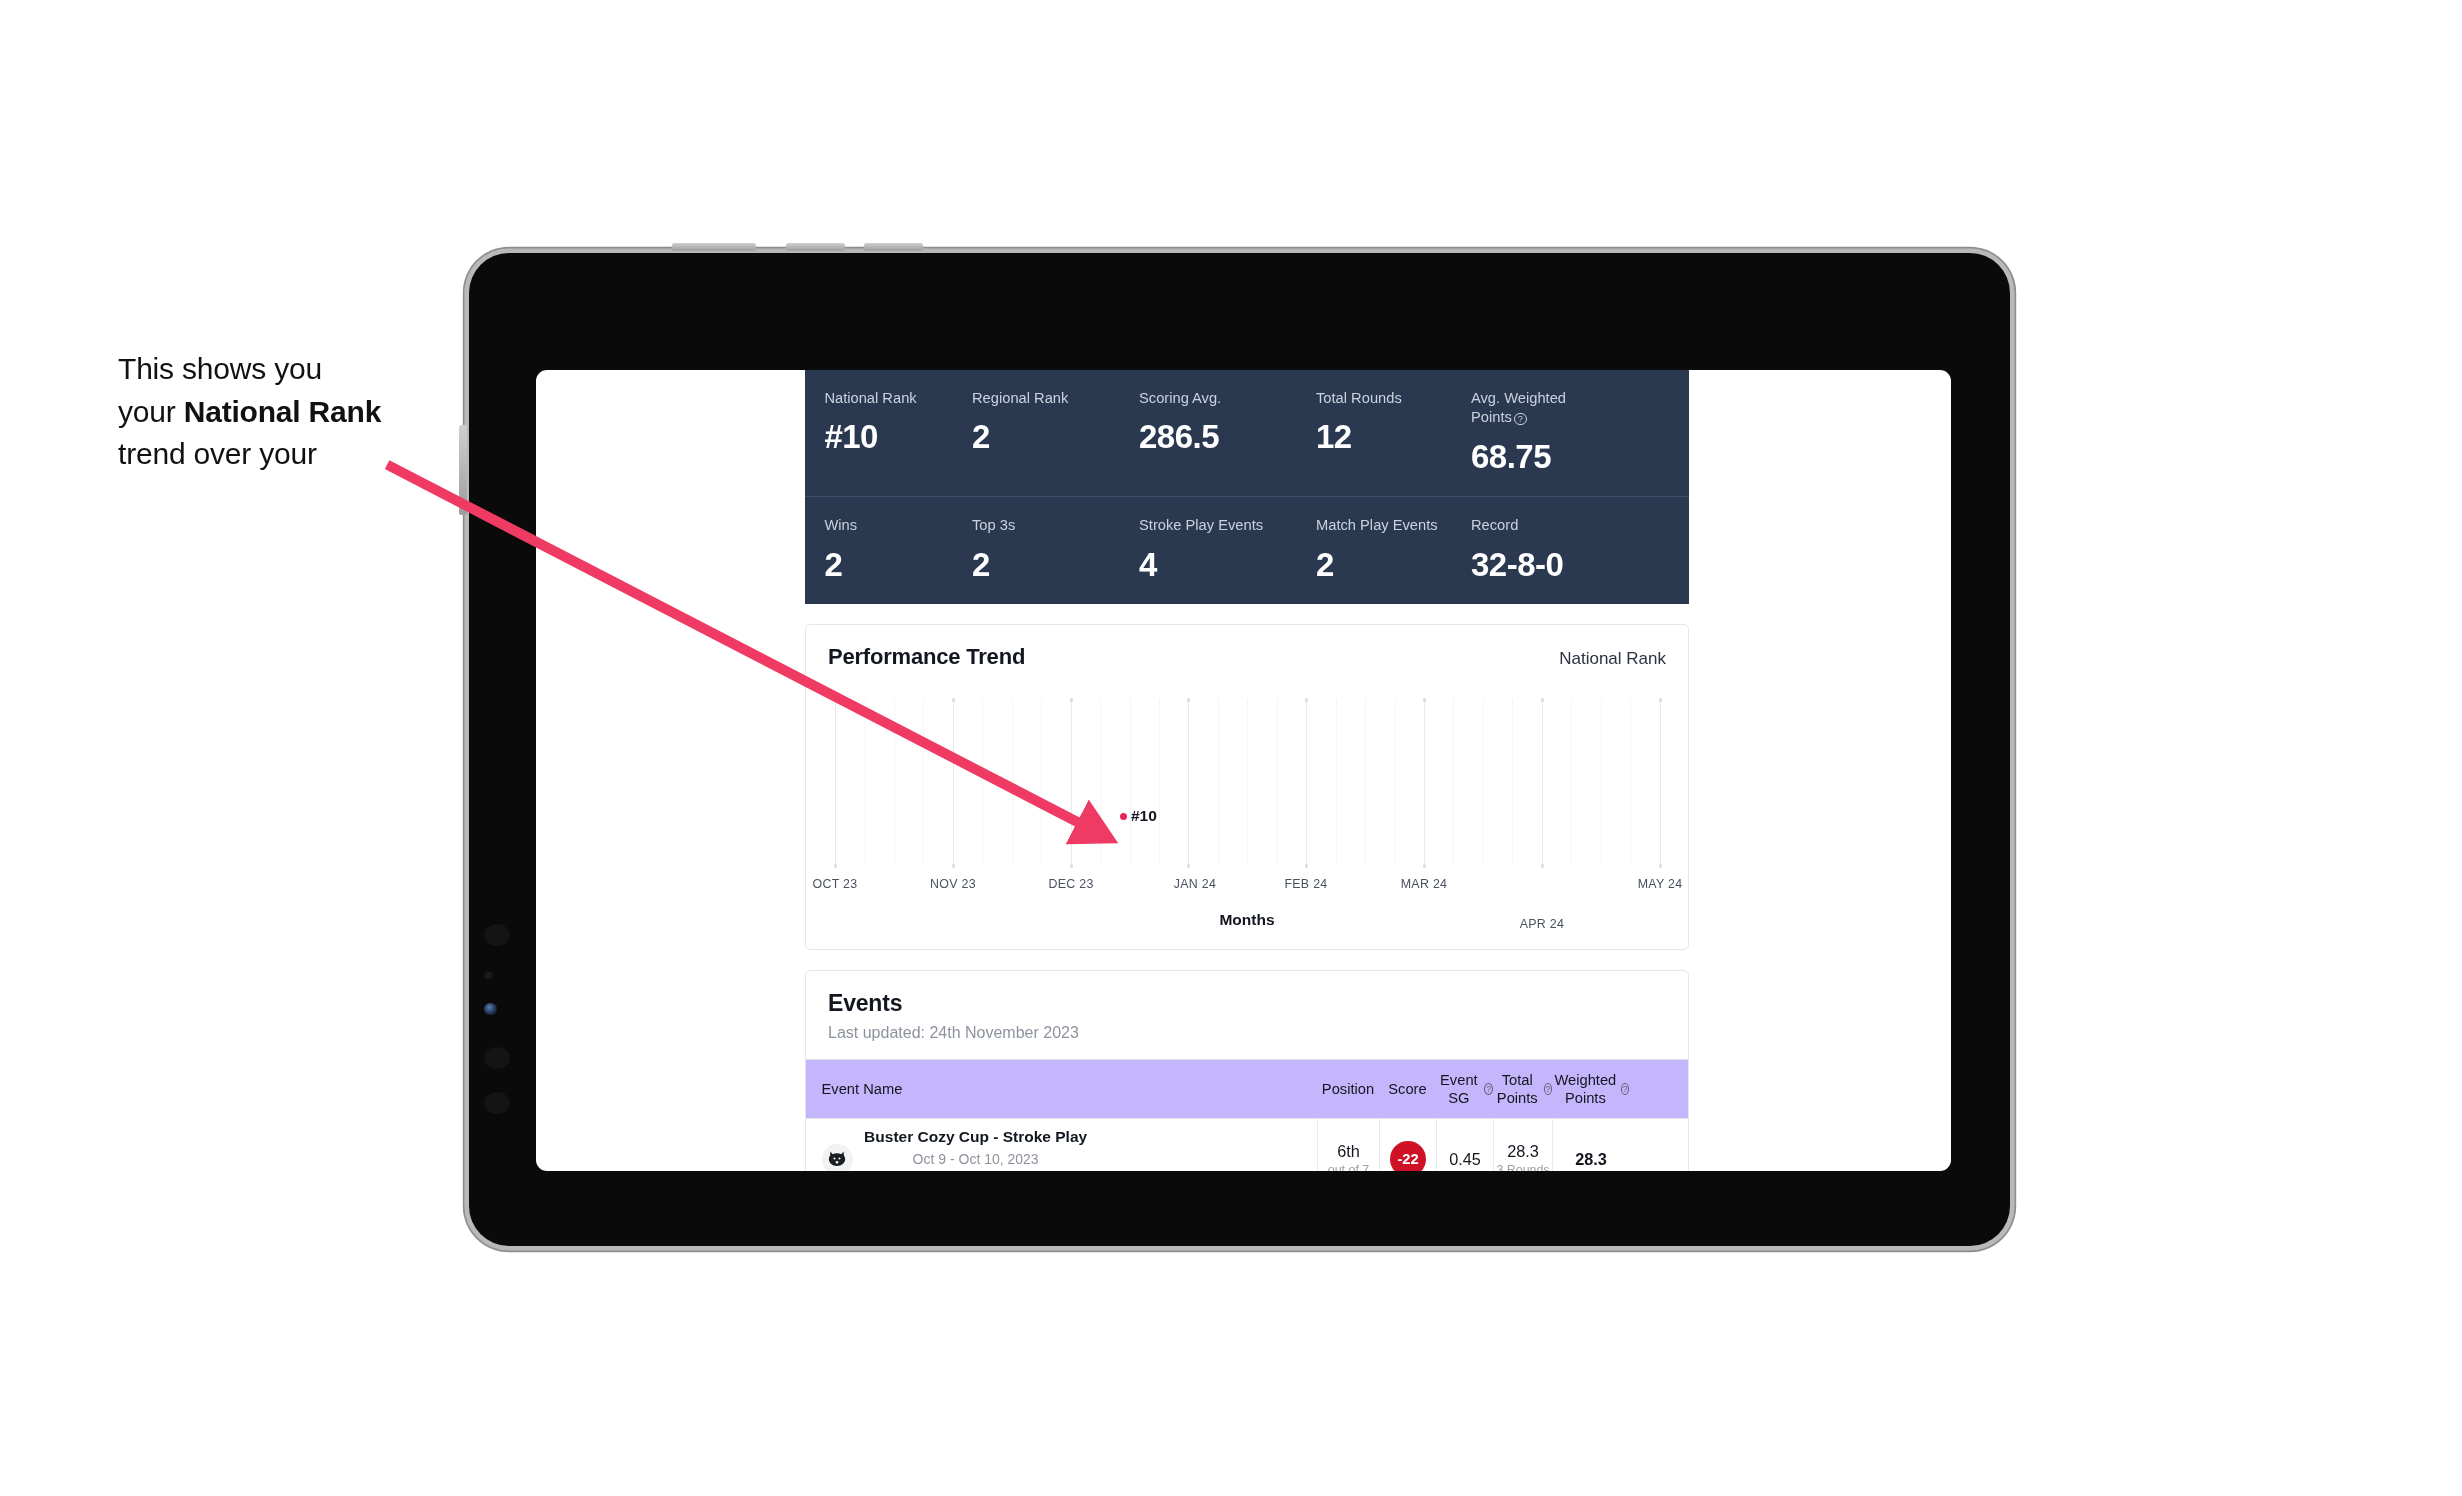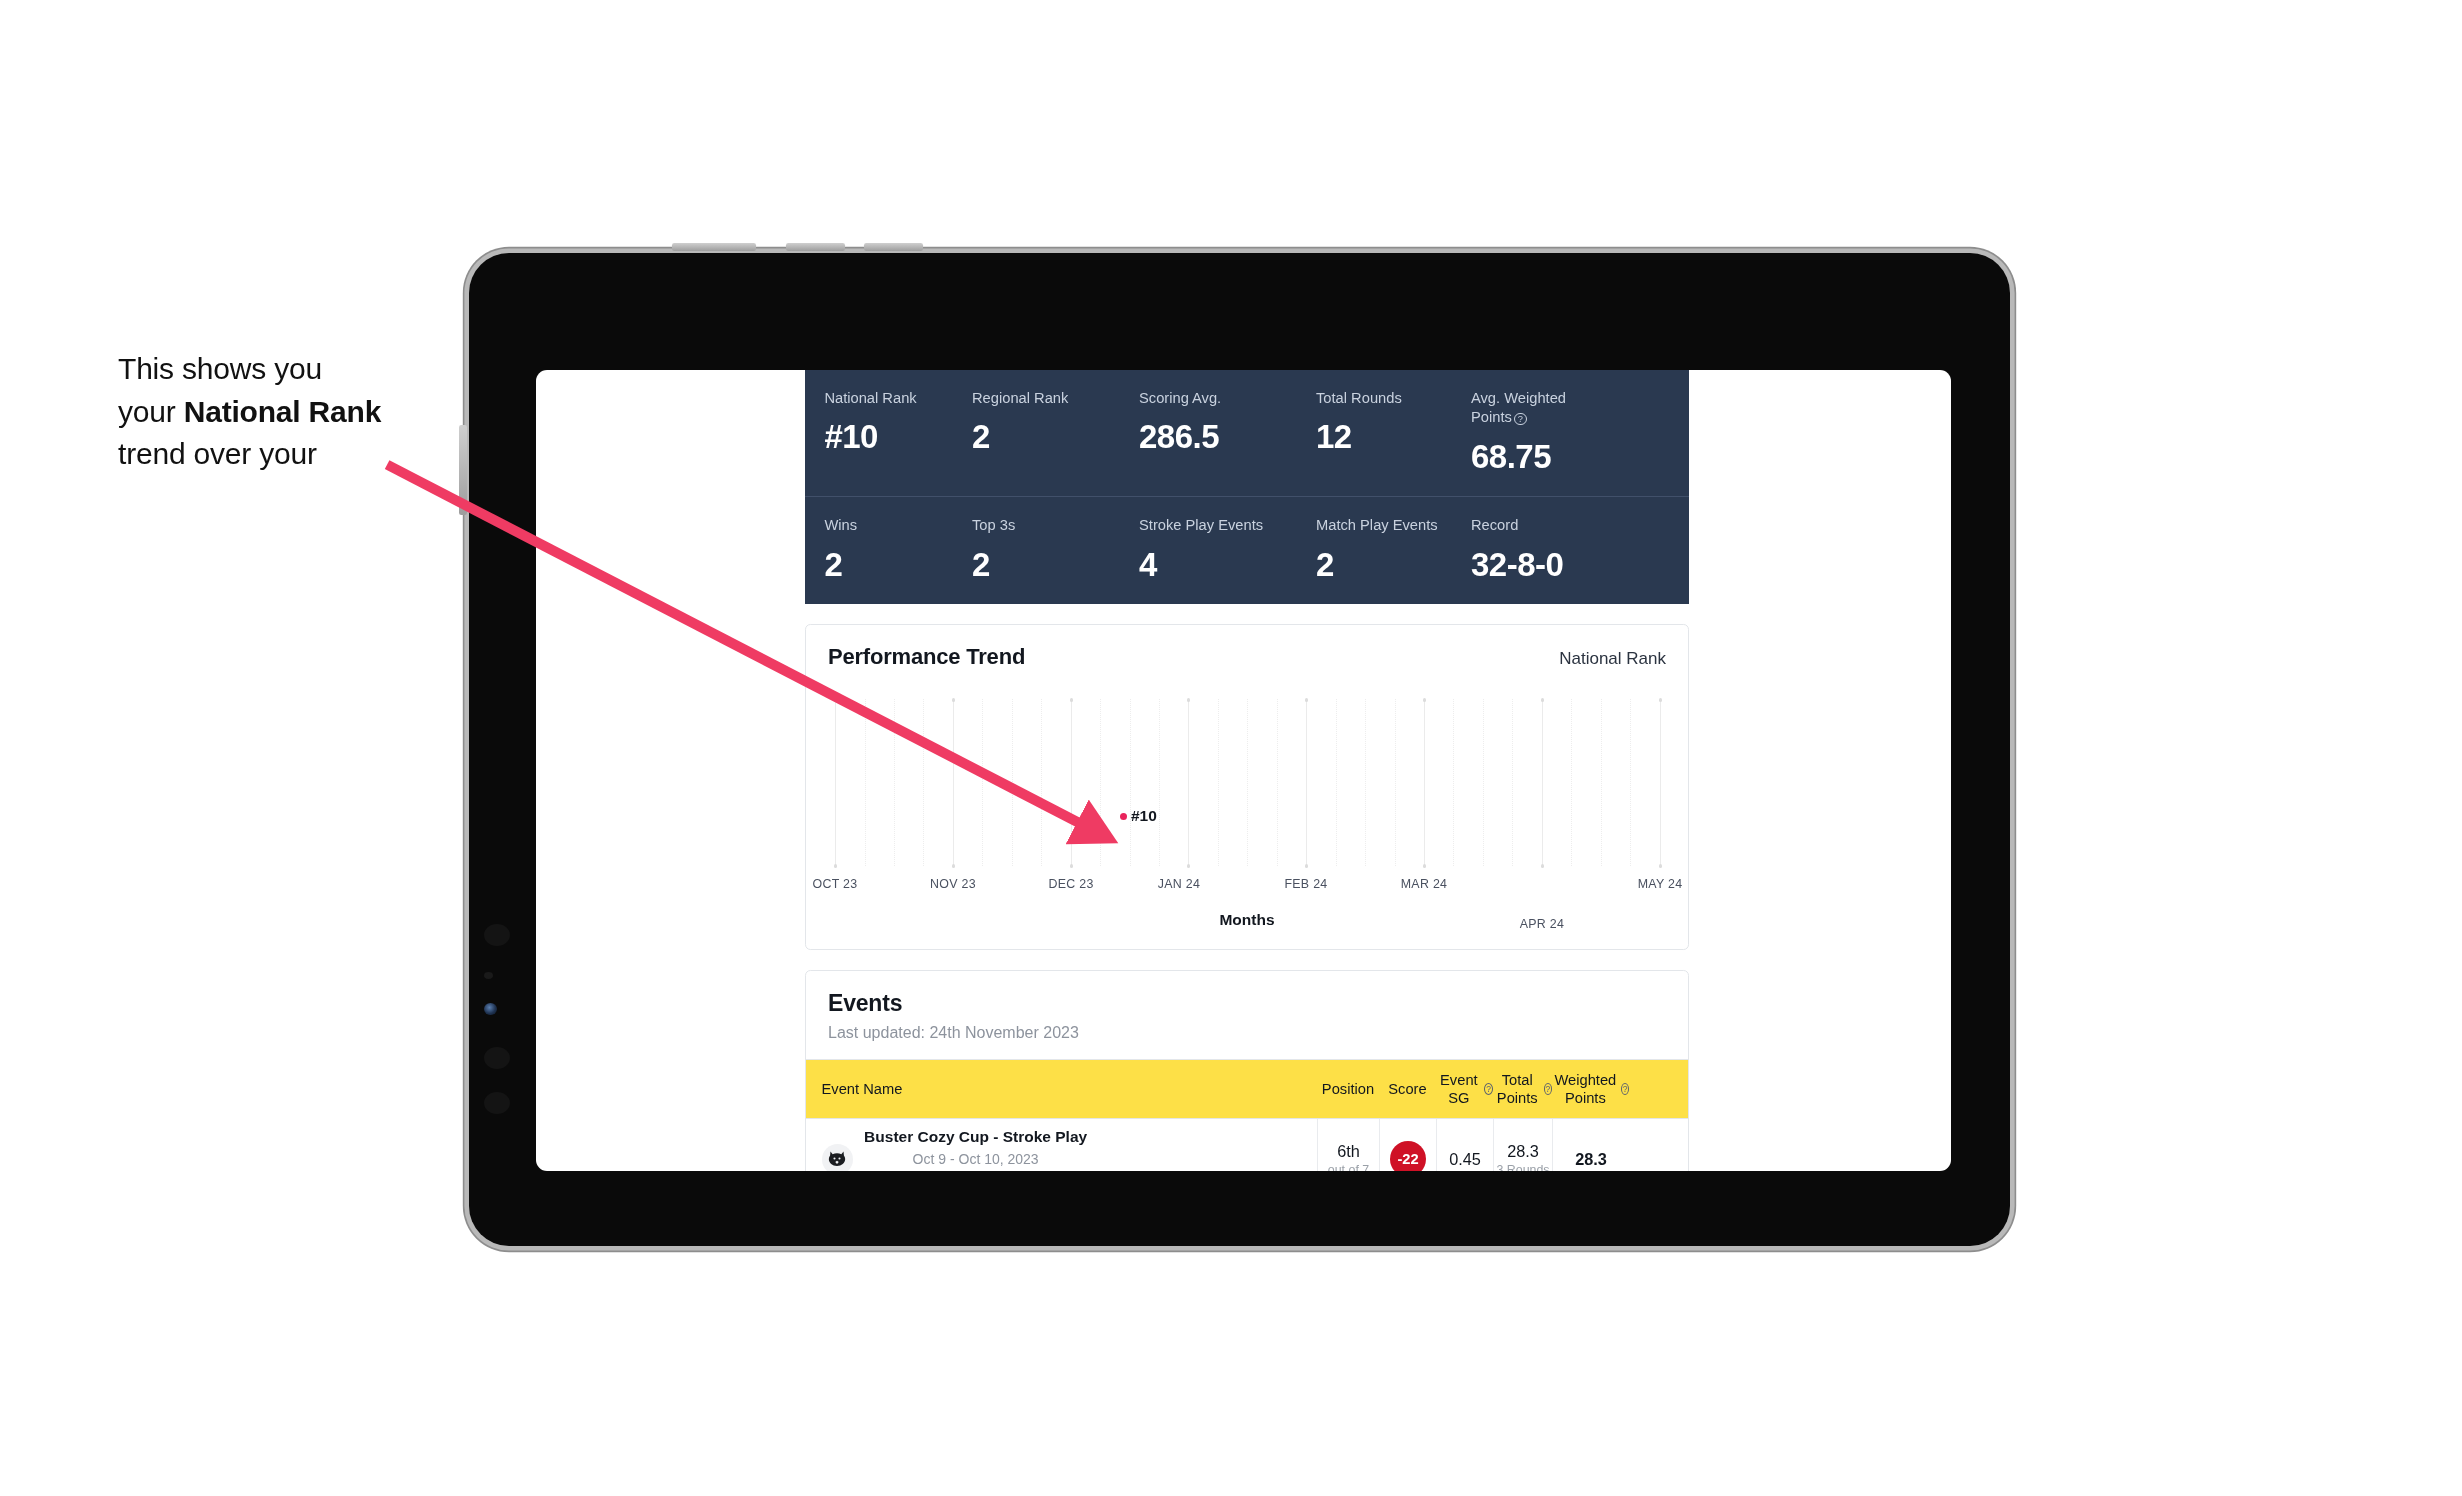--- a/index.html
+++ b/index.html
@@ -198,21 +198,21 @@
     margin:14px 0 20px 0;
   }
 
   
   #events-head { padding:18.6px 22px 17px 22px; }
   #events-title { font-size:23px; font-weight:700; color:#12171f; letter-spacing:-0.2px; }
   #events-updated { font-size:16px; color:#8d939d; margin-top:7px; }
 
   #table-head {
     display:flex;
-    background:#fde047;
+    background:#c4b5fd;
     border-top:1.2px solid #e3e6ea;
     border-bottom:1.2px solid #e3e6ea;
   }
   .th {
     font-size:14.7px;
     color:#12171f;
     padding:11px 0 11px 0;
     display:flex;
     align-items:center;
     line-height:1.25;
@@ -417,21 +417,21 @@
               <div class="grid-cap bot"></div>
             </div>
             <div id="datapoint" style="left: 285px; top: 114px; background: rgb(233, 36, 92);"></div>
             <div id="datapoint-label" style="left: 296px; top: 108px;">#10</div>
           </div>
 
         <div id="xaxis">
             <div class="xtick" style="left: 0px;">OCT 23</div>
             <div class="xtick" style="left: 118px;">NOV 23</div>
             <div class="xtick" style="left: 236px;">DEC 23</div>
-            <div class="xtick" style="left: 344px;">JAN 24</div>
+            <div class="xtick" style="left: 360px;">JAN 24</div>
             <div class="xtick" style="left: 471px;">FEB 24</div>
             <div class="xtick" style="left: 589px;">MAR 24</div>
             <div class="xtick" style="left: 707px; margin-top: 40px;">APR 24</div>
             <div class="xtick" style="left: 825px;">MAY 24</div>
           </div>
         <div id="xaxis-title">Months</div>
       </div>
 
       <div class="card" id="events-card">
         <div id="events-head">

